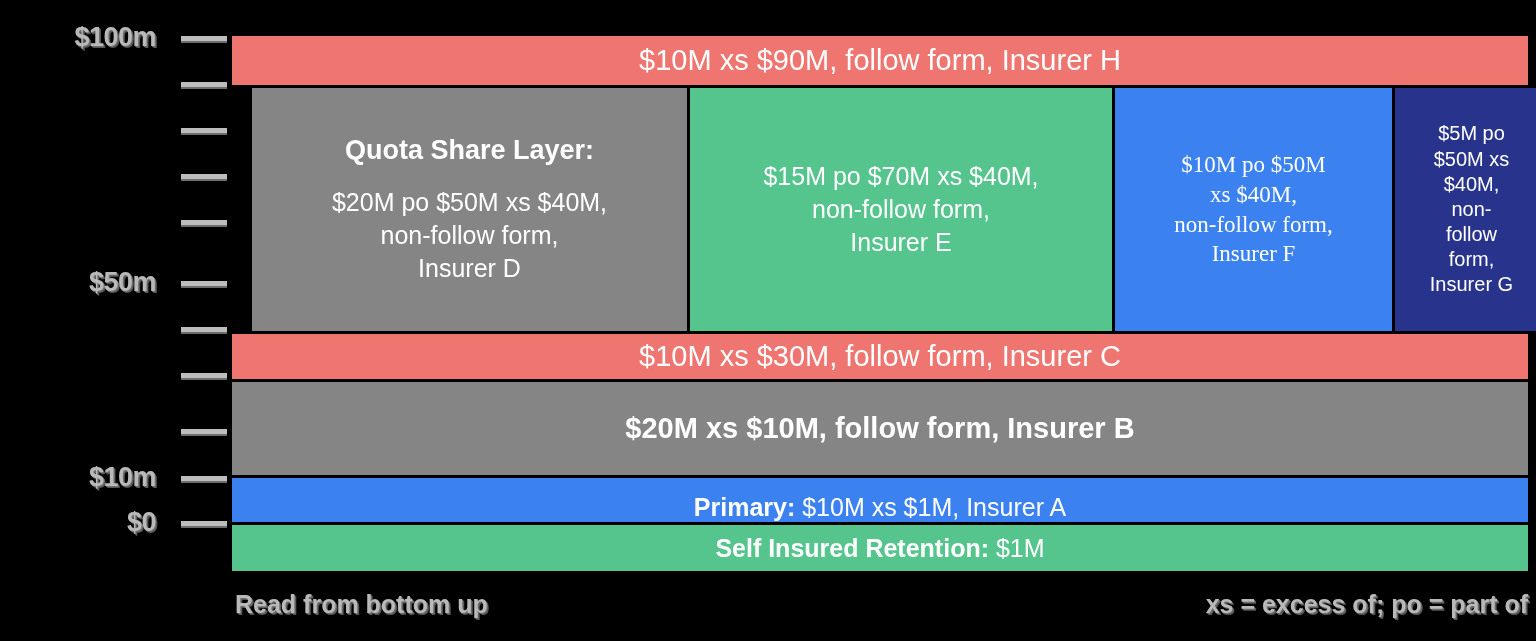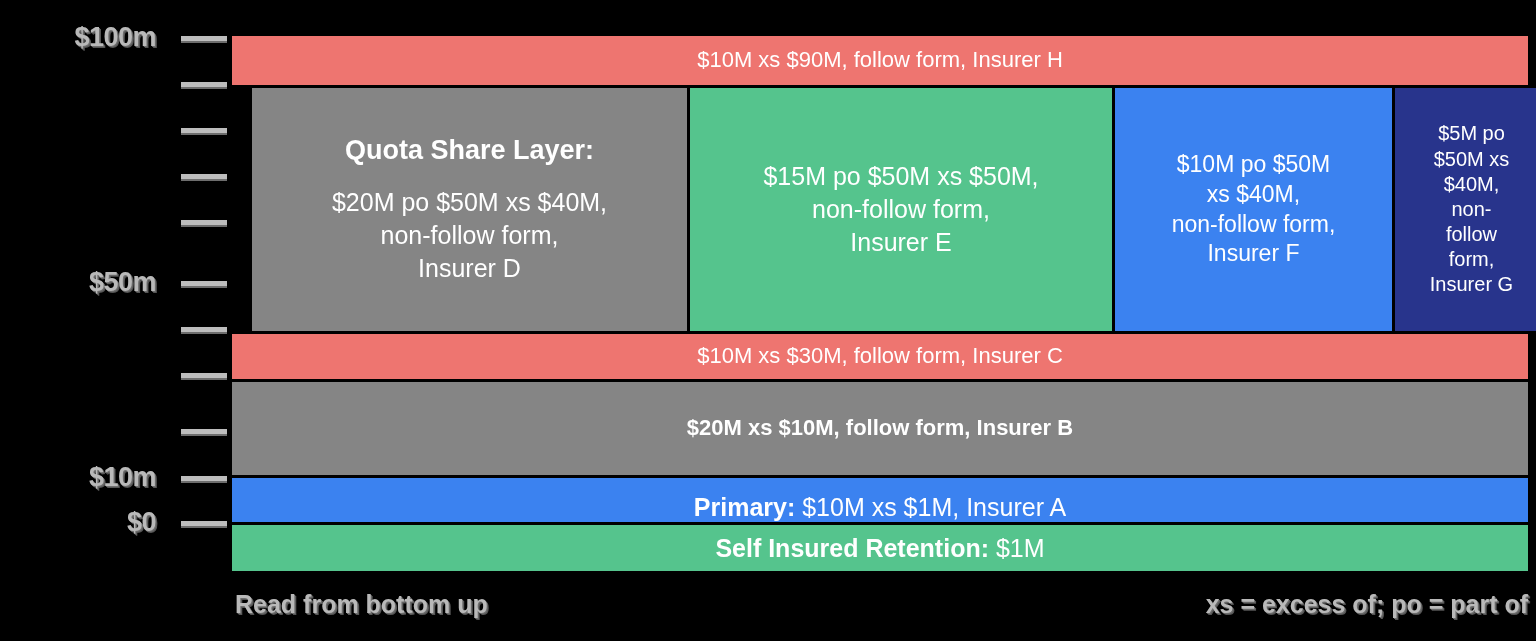--- a/index.html
+++ b/index.html
@@ -30,30 +30,30 @@
 
   
   #qs-row{position:absolute;left:0;top:52px;width:100%;height:243px;
     display:flex;padding-left:20px;}
   .qs-col{box-sizing:border-box;display:flex;flex-direction:column;
     align-items:center;justify-content:center;color:#fff;text-align:center;
     border-right:3px solid #000;}
   .qs-col:last-child{border-right:none;}
   #qs-d{width:438px;}
   #qs-e{width:425px;}
-  #qs-f{width:280px;}
+  #qs-f{width:280px;font-family:Liberation Serif, serif;}
   #qs-g{width:153px;}
 
   .qs-title{font-weight:bold;font-size:27px;margin-bottom:20px;
     line-height:1.2;}
   .qs-body{font-size:25px;line-height:1.32;}
   .qs-body-sm{font-size:23px;line-height:1.30;}
   .qs-body-xs{font-size:20px;line-height:1.26;}
 
-  .t-big{font-size:22px;}
+  .t-big{font-size:29px;}
   .t-mid{font-size:25px;}
   .b-strong{font-weight:bold;}
 
   
   .footer-note{position:absolute;top:590px;color:#b9b9b9;
     font-weight:bold;font-size:25px;letter-spacing:0px;
     text-shadow:1px 1px 0 #6e6e6e, 2px 2px 0 #555;white-space:nowrap;}
   #note-left{left:235px;}
   #note-right{right:8px;}
 </style>
@@ -88,21 +88,21 @@
     <div id="qs-row">
 
       <div class="qs-col f-gray" id="qs-d">
         <span class="qs-title">Quota Share Layer:</span>
         <span class="qs-body">$20M po $50M xs $40M,</span>
         <span class="qs-body">non-follow form,</span>
         <span class="qs-body">Insurer D</span>
       </div>
 
       <div class="qs-col f-green" id="qs-e">
-        <span class="qs-body">$15M po $50M xs $50M,</span>
+        <span class="qs-body">$15M po $70M xs $40M,</span>
         <span class="qs-body">non-follow form,</span>
         <span class="qs-body">Insurer E</span>
       </div>
 
       <div class="qs-col f-blue" id="qs-f">
         <span class="qs-body-sm">$10M po $50M</span>
         <span class="qs-body-sm">xs $40M,</span>
         <span class="qs-body-sm">non-follow form,</span>
         <span class="qs-body-sm">Insurer F</span>
       </div>

